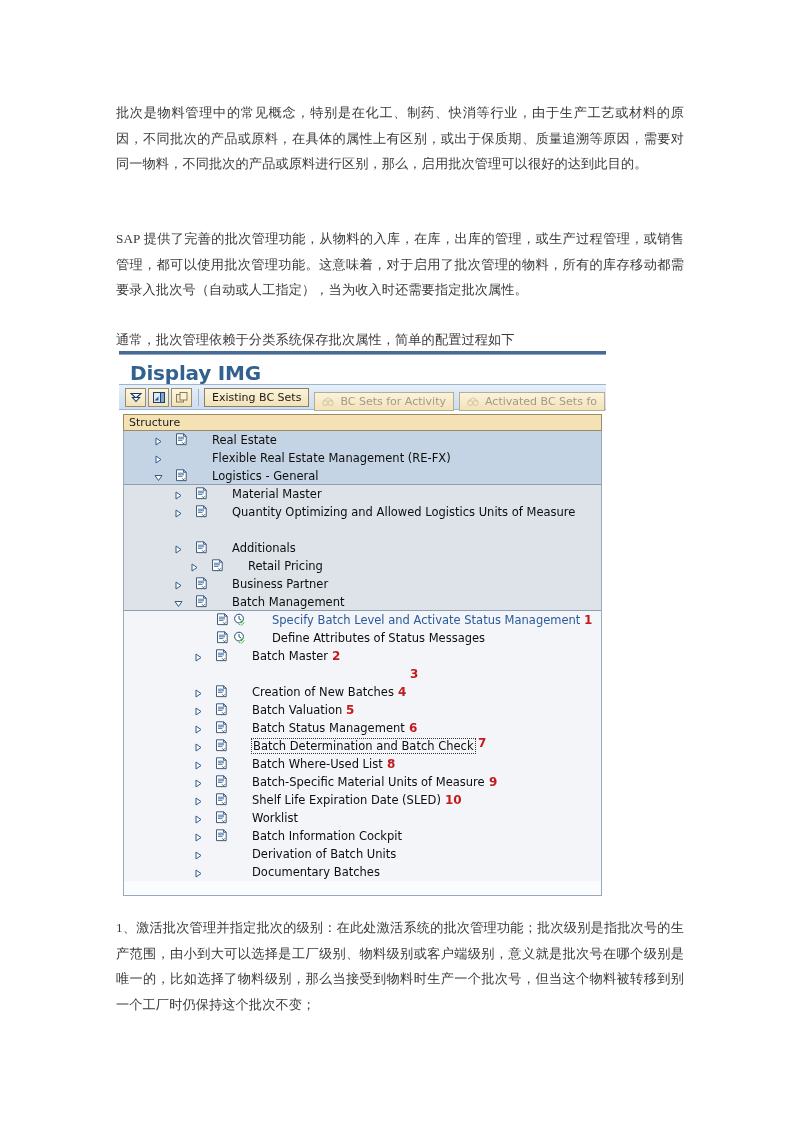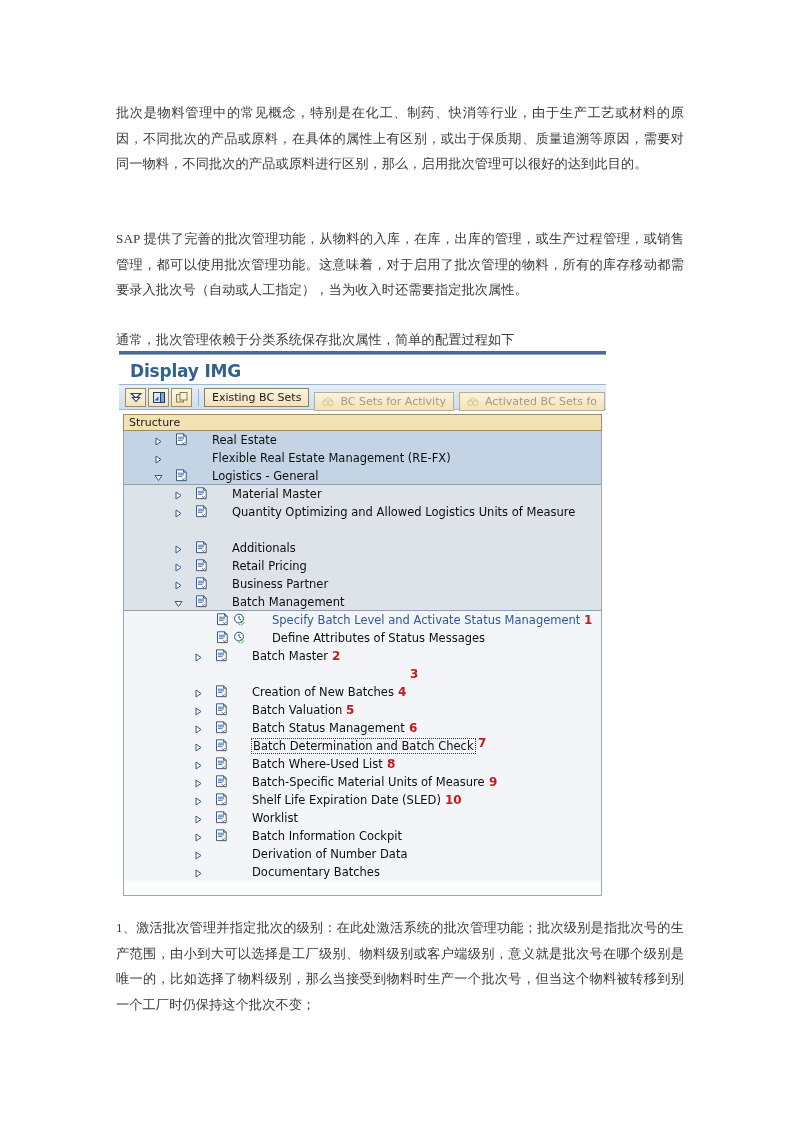--- a/index.html
+++ b/index.html
@@ -64,21 +64,21 @@
   .title-area {
     position: absolute; left: 0; top: 4px;
     width: 100%; height: 28px;
     background: #ffffff;
   }
   .sap-title {
     position: absolute;
     left: 11px;
     top: 6px;
     font-family: "DejaVu Sans", "Liberation Sans", sans-serif;
-    font-size: 17px;
+    font-size: 20px;
     font-weight: bold;
     color: #31618f;
     letter-spacing: -0.2px;
   }
 
   
   .toolbar {
     position: absolute;
     left: 0; top: 33px;
     width: 100%;
@@ -344,21 +344,21 @@
             <polygon points="2,1 7,4.5 2,8" fill="#ffffff" stroke="#2f5a8c" stroke-width="1"></polygon>
           </svg></span>
         <span class="docicon" style="left: 71px; top: 2px;"><svg width="13" height="13" viewBox="0 0 13 13">
             <path d="M1.5 0.8 H8.6 L11.2 3.2 V11.6 H1.5 Z" fill="#ffffff" stroke="#2d4d74" stroke-width="0.9"></path>
             <path d="M8.6 0.8 V3.2 H11.2" fill="none" stroke="#2d4d74" stroke-width="0.9"></path>
             <path d="M3 4.2 H9 M3 5.8 H9 M3 7.4 H7.5" stroke="#3a6ba3" stroke-width="0.9"></path>
             <path d="M7 9.2 l3 3 M10 9.2 l-3 3" stroke="#6b6b6b" stroke-width="1"></path>
           </svg></span>
         <span class="rowlabel" style="left: 108px;">Additionals</span>
       </div>
-      <div class="row" style="position: absolute; left: 0px; top: 126px; width: 100%; text-align: right;">
+      <div class="row" style="position: absolute; left: 16px; top: 126px; width: 100%; text-align: right;">
         <span class="arrow" style="left: 50px; top: 4px;"><svg width="9" height="9" viewBox="0 0 9 9">
             <polygon points="2,1 7,4.5 2,8" fill="#ffffff" stroke="#2f5a8c" stroke-width="1"></polygon>
           </svg></span>
         <span class="docicon" style="left: 71px; top: 2px;"><svg width="13" height="13" viewBox="0 0 13 13">
             <path d="M1.5 0.8 H8.6 L11.2 3.2 V11.6 H1.5 Z" fill="#ffffff" stroke="#2d4d74" stroke-width="0.9"></path>
             <path d="M8.6 0.8 V3.2 H11.2" fill="none" stroke="#2d4d74" stroke-width="0.9"></path>
             <path d="M3 4.2 H9 M3 5.8 H9 M3 7.4 H7.5" stroke="#3a6ba3" stroke-width="0.9"></path>
             <path d="M7 9.2 l3 3 M10 9.2 l-3 3" stroke="#6b6b6b" stroke-width="1"></path>
           </svg></span>
         <span class="rowlabel" style="left: 108px;">Retail Pricing</span>
@@ -544,21 +544,21 @@
             <path d="M8.6 0.8 V3.2 H11.2" fill="none" stroke="#2d4d74" stroke-width="0.9"></path>
             <path d="M3 4.2 H9 M3 5.8 H9 M3 7.4 H7.5" stroke="#3a6ba3" stroke-width="0.9"></path>
             <path d="M7 9.2 l3 3 M10 9.2 l-3 3" stroke="#6b6b6b" stroke-width="1"></path>
           </svg></span>
         <span class="rowlabel" style="left: 128px;">Batch Information Cockpit</span>
       </div>
       <div class="row" style="position: absolute; left: 0px; top: 414px; width: 100%;">
         <span class="arrow" style="left: 70px; top: 4px;"><svg width="9" height="9" viewBox="0 0 9 9">
             <polygon points="2,1 7,4.5 2,8" fill="#ffffff" stroke="#2f5a8c" stroke-width="1"></polygon>
           </svg></span>
-        <span class="rowlabel" style="left: 128px;">Derivation of Number Data</span>
+        <span class="rowlabel" style="left: 128px;">Derivation of Batch Units</span>
       </div>
       <div class="row" style="position: absolute; left: 0px; top: 432px; width: 100%;">
         <span class="arrow" style="left: 70px; top: 4px;"><svg width="9" height="9" viewBox="0 0 9 9">
             <polygon points="2,1 7,4.5 2,8" fill="#ffffff" stroke="#2f5a8c" stroke-width="1"></polygon>
           </svg></span>
         <span class="rowlabel" style="left: 128px;">Documentary Batches</span>
       </div>
     </div>
 </div>
 

